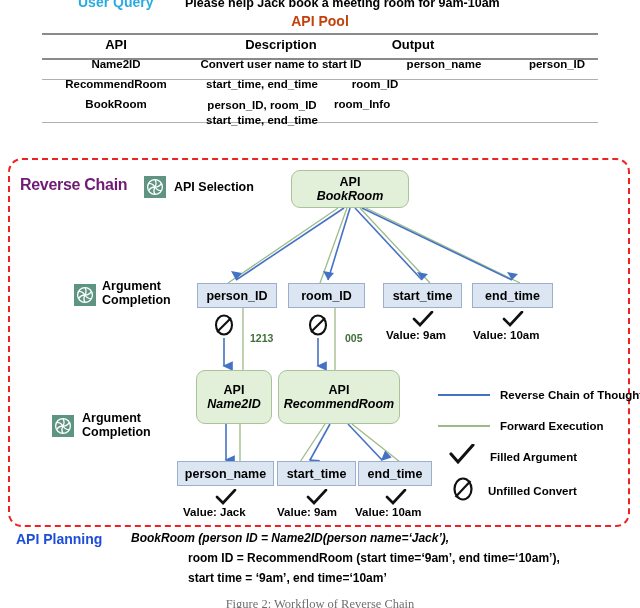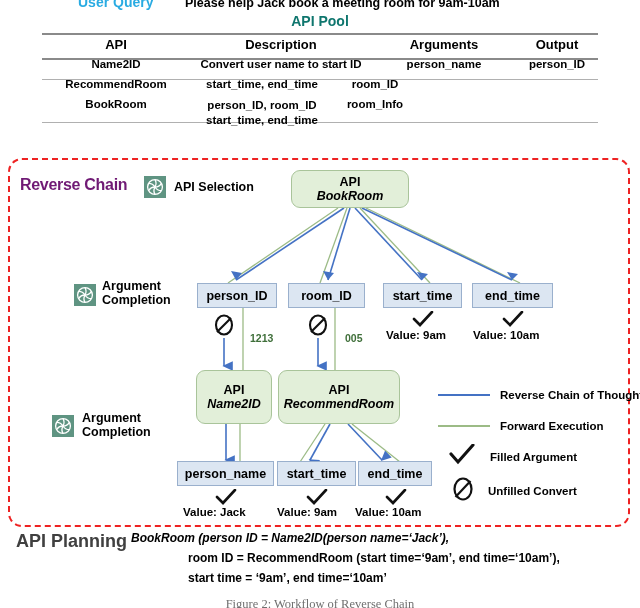--- a/index.html
+++ b/index.html
@@ -2,21 +2,21 @@
 <html><head>
 <meta charset="utf-8">
 <style>
   html,body{margin:0;padding:0;background:#ffffff;}
   body{width:640px;height:608px;position:relative;overflow:hidden;
        font-family:"Liberation Sans","DejaVu Sans",sans-serif;color:#000;}
   .abs{position:absolute;}
   
   #user-query-label{left:78px;top:-6px;font-size:14px;font-weight:bold;color:#29ABE2;}
   #user-query-text{left:185px;top:-4px;font-size:12.5px;font-weight:bold;color:#000;}
-  #api-pool-label{left:0;top:13px;width:640px;font-size:14px;font-weight:bold;color:#0f766e;text-align:center;}
+  #api-pool-label{left:0;top:13px;width:640px;font-size:14px;font-weight:bold;color:#c2410c;text-align:center;}
   .tbl-rule-top{position:absolute;left:42px;width:556px;height:2px;background:#8a8a8a;}
   
   #reverse-chain-box{left:8px;top:158px;width:622px;height:369px;
       border:2.5px dashed #ee2222;border-radius:14px;box-sizing:border-box;}
   #reverse-chain-title{left:20px;top:176px;font-size:16px;font-weight:bold;color:#701a75;letter-spacing:-0.3px;}
   
   .gpt-icon{width:22px;height:22px;background:#5f9482;display:block;}
   .gpt-icon svg{display:block;}
   
   .stage-label{font-size:12.5px;font-weight:bold;line-height:14px;}
@@ -29,21 +29,21 @@
   .arg-node{background:#dce6f2;border:1.3px solid #9ab0cd;box-sizing:border-box;
             display:flex;align-items:center;justify-content:center;
             font-size:12.5px;font-weight:bold;}
   .value-text{font-size:11.5px;font-weight:bold;white-space:nowrap;}
   .green-num{color:#3f6f3a;font-size:10.5px;font-weight:bold;}
   
   .legend-txt{font-size:11.5px;font-weight:bold;white-space:nowrap;}
   .legend-line-blue{height:2px;background:#4472c4;width:52px;}
   .legend-line-green{height:1.6px;background:#9cbb86;width:52px;}
   
-  #api-planning-label{left:16px;top:531px;font-size:18px;font-weight:bold;color:#404040;}
+  #api-planning-label{left:16px;top:531px;font-size:14px;font-weight:bold;color:#1d4ed8;}
   .plan-line{font-size:12px;font-weight:bold;white-space:nowrap;}
   .it{font-style:italic;}
   
   #figure-caption{left:0;top:597px;width:640px;text-align:center;font-size:12.5px;
                   color:#6f6f6f;font-family:"Liberation Serif",serif;}
   svg.edges{position:absolute;left:0;top:0;width:640px;height:608px;pointer-events:none;}
 </style>
 </head>
 <body>
 
@@ -54,42 +54,41 @@
 <div class="tbl-rule-top" style="top:33px;"></div>
 <div class="tbl-rule-top" style="top:58px;height:1.6px;"></div>
 <div class="tbl-rule-top" style="top:58px;left:42px;width:290px;height:2px;"></div>
 <div class="tbl-rule-top" style="top:79px;height:1.2px;background:#b0b0b0;"></div>
 <div class="tbl-rule-top" style="top:122px;height:1.2px;background:#b0b0b0;"></div>
 
 <div class="abs" style="left:42px;top:37px;width:556px;">
   <div style="display:flex;font-size:13px;font-weight:bold;">
     <div style="width:148px;text-align:center;">API</div>
     <div style="width:182px;text-align:center;">Description</div>
-    <div style="width:144px;text-align:center;">Arguments</div>
     <div style="width:82px;text-align:center;">Output</div>
   </div>
 
   <div style="display:flex;font-size:11.5px;font-weight:bold;margin-top:6px;">
     <div style="width:148px;text-align:center;">Name2ID</div>
     <div style="width:182px;text-align:center;">Convert user name to start ID</div>
     <div style="width:144px;text-align:center;">person_name</div>
     <div style="width:82px;text-align:center;">person_ID</div>
   </div>
 
   <div style="display:flex;font-size:11.5px;font-weight:bold;margin-top:8px;">
     <div style="width:148px;text-align:center;">RecommendRoom</div>
     <div style="width:144px;text-align:center;">start_time, end_time</div>
     <div style="width:82px;text-align:center;">room_ID</div>
   </div>
 
   <div style="display:flex;font-size:11.5px;font-weight:bold;margin-top:8px;">
     <div style="width:148px;text-align:center;">BookRoom</div>
     <div style="width:144px;text-align:center;white-space:pre-line;line-height:15px;">person_ID, room_ID
 start_time, end_time</div>
-    <div style="width:82px;text-align:center;">room_Info</div>
+    <div style="width:82px;">room_Info</div>
   </div>
 </div>
 
 <div class="abs" id="reverse-chain-box"></div>
 <div class="abs" id="reverse-chain-title">Reverse Chain</div>
 
 <svg class="edges" viewBox="0 0 640 608">
   <g stroke="#9cbb86" stroke-width="1.3" fill="none">
 
     <line x1="338" y1="208" x2="228" y2="283"></line>

